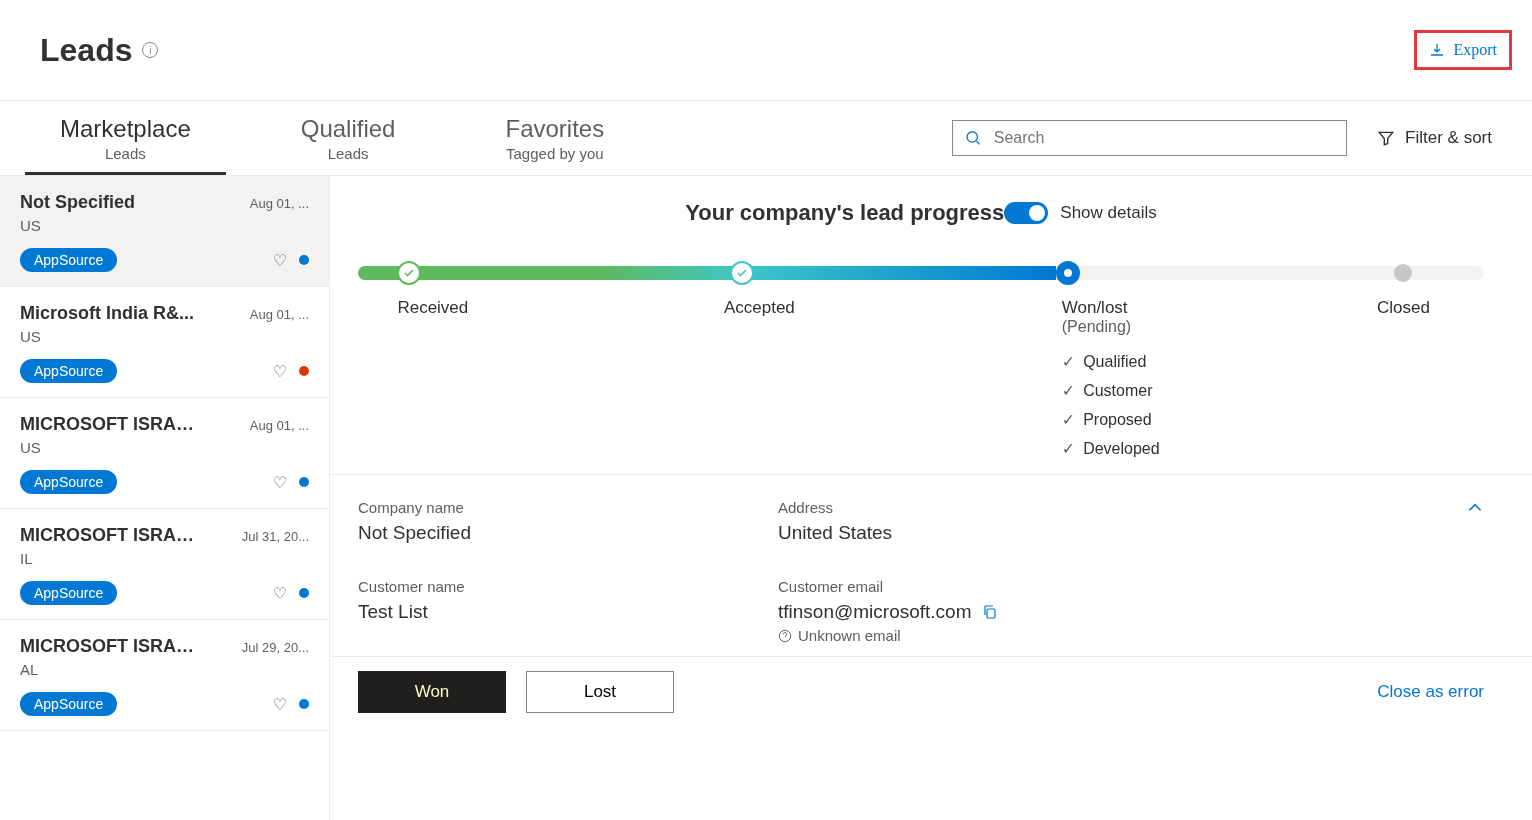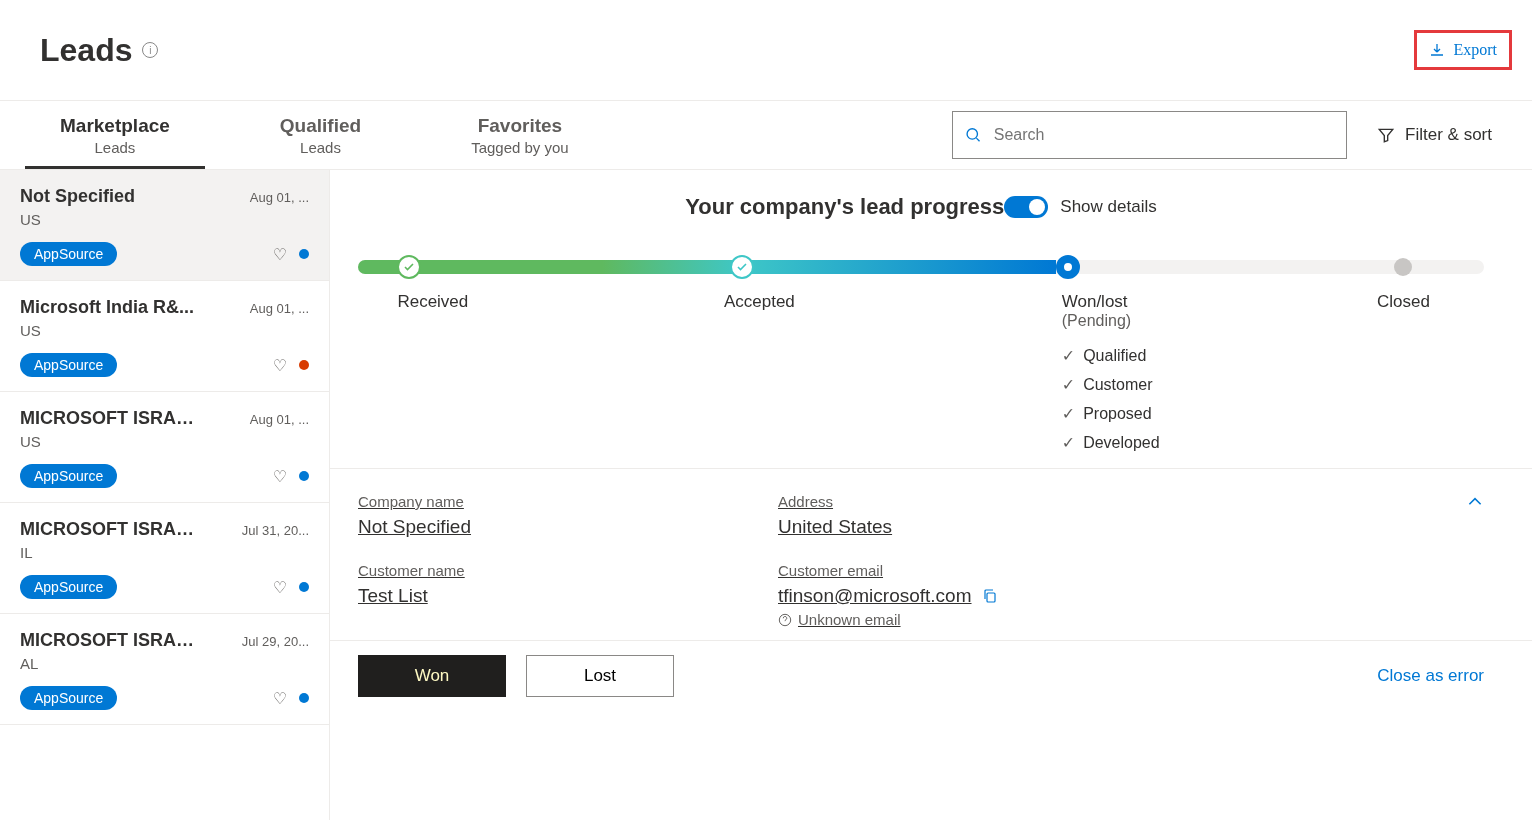--- a/index.html
+++ b/index.html
@@ -11,25 +11,25 @@
 .title-wrap { display: flex; align-items: center; gap: 10px; }
 .title { font-size: 32px; font-weight: 600; }
 .info-icon { width: 16px; height: 16px; border: 1px solid #888; border-radius: 50%; display: inline-flex; align-items: center; justify-content: center; font-size: 10px; color: #888; }
 .export-box { border: 3px solid #e4393c; padding: 8px 12px; display: flex; align-items: center; gap: 8px; color: #0078d4; cursor: pointer; font-family: Liberation Serif, serif; }
 
 
 .tabrow { display: flex; align-items: center; border-top: 1px solid #edebe9; border-bottom: 1px solid #edebe9; padding: 0 40px 0 25px; }
 .tabs { display: flex; gap: 40px; }
 .tab { padding: 14px 35px 10px; text-align: center; cursor: pointer; border-bottom: 3px solid transparent; }
 .tab.active { border-bottom-color: #323130; }
-.tab-title { font-size: 19px; font-weight: 700; color: #605e5c; }
+.tab-title { font-size: 24px; font-weight: 400; color: #605e5c; }
 .tab.active .tab-title { color: #323130; }
 .tab-sub { font-size: 15px; color: #605e5c; margin-top: 2px; }
 .spacer { flex: 1; }
-.search-box { display: flex; align-items: center; border: 1px solid #8a8886; width: 395px; height: 48px; padding: 4px 12px; gap: 12px; }
+.search-box { display: flex; align-items: center; border: 1px solid #8a8886; width: 395px; height: 36px; padding: 4px 12px; gap: 12px; }
 .search-input { border: none; outline: none; font-size: 16px; width: 100%; }
 .filter-btn { display: flex; align-items: center; gap: 10px; margin-left: 30px; font-size: 17px; cursor: pointer; }
 
 
 .body { display: flex; flex: 1; overflow: hidden; }
 .list { width: 330px; background: #fff; overflow-y: auto; border-right: 1px solid #edebe9; }
 .list::-webkit-scrollbar { width: 10px; }
 .list::-webkit-scrollbar-thumb { background: #c8c6c4; }
 .item { padding: 16px 20px 14px 20px; border-bottom: 1px solid #edebe9; cursor: pointer; }
 .item.selected { background: #f3f2f1; }
@@ -69,21 +69,21 @@
 .sc2 { width: 30%; }
 .sc3 { width: 28%; }
 .sc4 { }
 .pending { font-size: 16px; color: #605e5c; }
 .checks { margin-top: 16px; font-size: 16px; color: #323130; display: flex; flex-direction: column; gap: 10px; }
 .check-row { display: flex; align-items: center; gap: 8px; }
 .checkmark { color: #605e5c; }
 
 .divider { height: 1px; background: #edebe9; margin: 6px 0 0 0; }
 
-.detail-fields { padding: 24px 48px 12px 28px; display: grid; grid-template-columns: 420px 1fr 40px; row-gap: 24px; text-decoration: underline; }
+.detail-fields { padding: 24px 48px 12px 28px; display: grid; grid-template-columns: 420px 1fr 40px; row-gap: 34px; }
 .field-label { font-size: 15px; color: #605e5c; margin-bottom: 6px; }
 .field-value { font-size: 19px; font-weight: 400; }
 .collapse-cell { grid-row: 1 / span 1; grid-column: 3; display: flex; align-items: start; justify-content: flex-end; }
 .email-wrap { display: flex; align-items: center; gap: 10px; }
 .unknown { display: flex; align-items: center; gap: 6px; font-size: 15px; color: #605e5c; margin-top: 4px; }
 
 .action-bar { display: flex; align-items: center; padding: 14px 48px 14px 28px; gap: 20px; border-top: 1px solid #edebe9; }
 .btn { width: 148px; height: 42px; font-size: 17px; cursor: pointer; display: inline-flex; align-items: center; justify-content: center; }
 .btn-won { background: #201f1e; color: #fef9c3; border: none; }
 .btn-lost { background: #fff; border: 1px solid #8a8886; }

